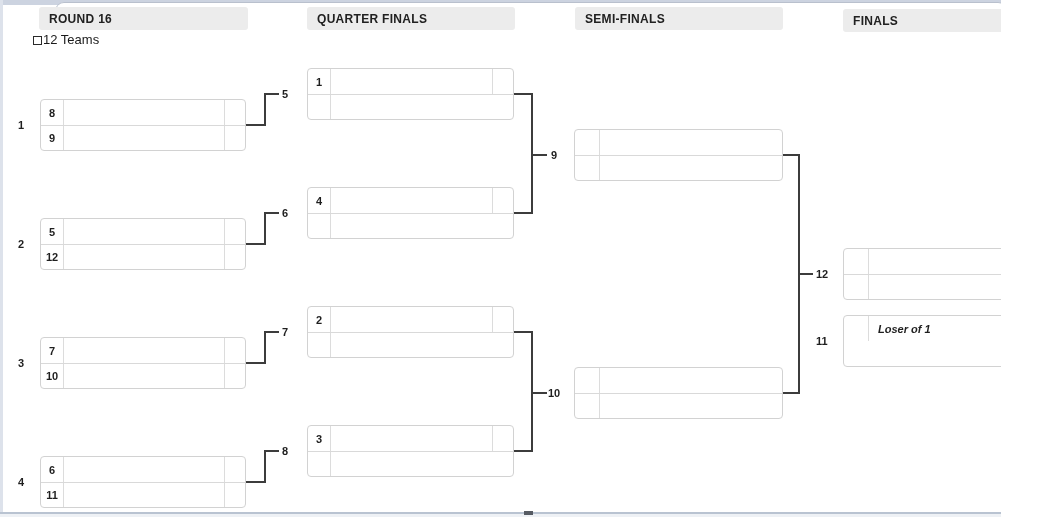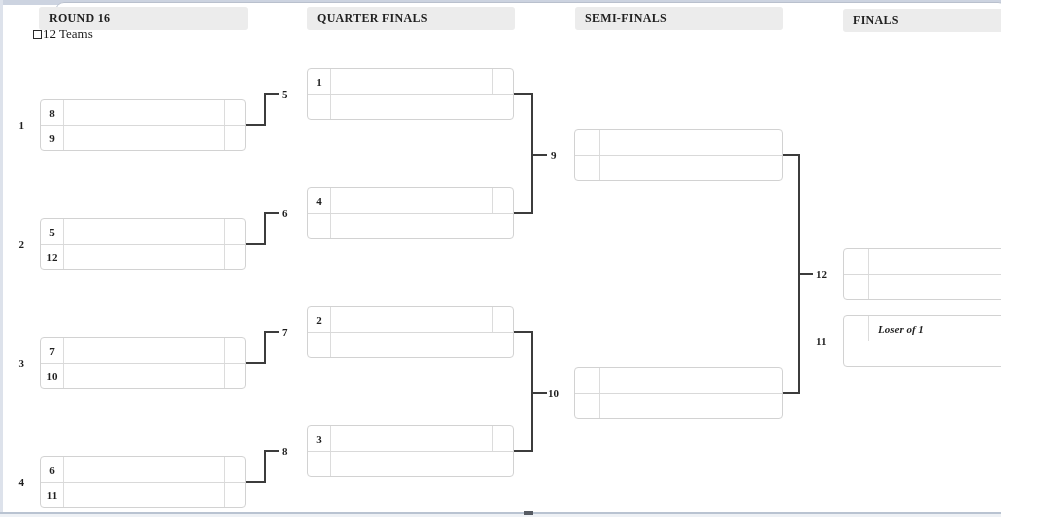--- a/index.html
+++ b/index.html
@@ -1,18 +1,18 @@
 <!DOCTYPE html>
 <html><head>
 <meta charset="utf-8">
 <style>
   html,body { margin:0; padding:0; background:#fff; }
   .canvas {
     position:relative; width:1001px; height:517px; overflow:hidden;
-    background:#ffffff; font-family:Liberation Serif, serif; color:#1f1f1f;
+    background:#ffffff; font-family:Liberation Sans, sans-serif; color:#1f1f1f;
   }
   
   .top-strip   { position:absolute; left:0; top:0; width:1057px; height:5px; background:#ccd3e0; }
   .top-strip-white { position:absolute; left:1041px; top:0; width:16px; height:5px; background:#f4f5f8; }
   .sheet-top   { position:absolute; left:55px; top:2px; width:952px; height:11px;
                  background:#ffffff; border:1px solid #b9c0cd; border-bottom:none;
                  border-radius:9px 9px 0 0; box-sizing:border-box; }
   .left-strip  { position:absolute; left:0; top:0; width:3px; height:517px; background:#dde2eb; }
   .bottom-line { position:absolute; left:0; top:512px; width:1057px; height:2px; background:#b9c3d1; }
   .bottom-pad  { position:absolute; left:0; top:514px; width:1057px; height:3px; background:#eef1f5; }
@@ -20,21 +20,21 @@
 
   
   .colhead {
     position:absolute; height:23px; box-sizing:border-box;
     background:#ececec; border-radius:3px;
     display:flex; align-items:center; padding:0 10px;
     font-size:12px; font-weight:700; letter-spacing:0.3px; color:#212121;
   }
 
   
-  .teams-note { position:absolute; left:33px; top:26px; display:flex; align-items:center; }
+  .teams-note { position:absolute; left:33px; top:32px; display:flex; align-items:center; }
   .teams-checkbox { width:7px; height:7px; border:1px solid #2a2a2a; background:#fff; margin:1px 1px 0 0; }
   .teams-text { font-size:13px; color:#1a1a1a; line-height:15px; }
 
   
   .mbox {
     position:absolute; box-sizing:border-box; height:52px;
     background:#fff; border:1px solid #d2d2d2; border-radius:4px;
   }
   .mrow { display:flex; height:25px; box-sizing:border-box; }
   .mrow.second { border-top:1px solid #d9d9d9; }

